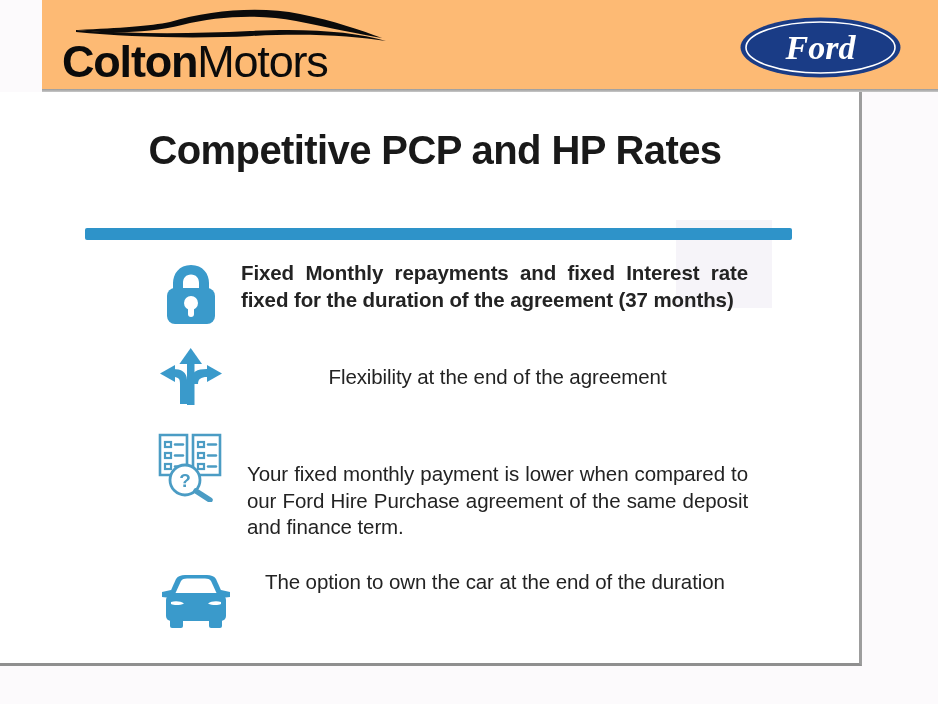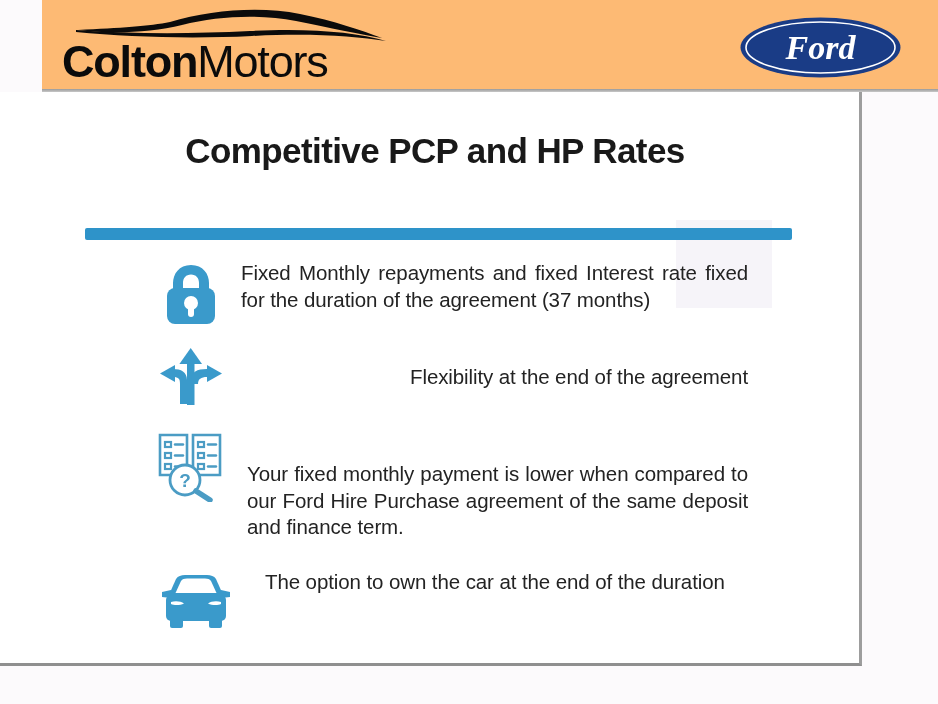--- a/index.html
+++ b/index.html
@@ -82,21 +82,21 @@
     height: 88px;
     background: #f4f2f8;
     opacity: .85;
   }
 
   .title {
     position: absolute;
     left: 85px; top: 33px;
     width: 700px;
     text-align: center;
-    font-size: 35px;
+    font-size: 40px;
     line-height: 51px;
     font-weight: bold;
     letter-spacing: -0.6px;
     color: #191919;
   }
 
   .divider {
     position: absolute;
     left: 85px; top: 136px;
     width: 707px;
@@ -127,34 +127,34 @@
   }
 
   .bullet-text {
     flex: 1 1 auto;
     font-size: 20.5px;
     line-height: 26.5px;
     color: #232323;
     text-align: justify;
     letter-spacing: -0.1px;
   }
-  .bullet-text.nojustify { text-align: right; }
+  .bullet-text.nojustify { text-align: center; }
 
   
   .b1 { margin-left: 148px; margin-top: 0px;  width: 600px; }
   .b2 { margin-left: 148px; margin-top: 22px; width: 600px; align-items: center; }
   .b3 { margin-left: 148px; margin-top: 22px; width: 600px; }
   .b4 { margin-left: 148px; margin-top: 28px; width: 600px; }
 
   .b1 .bullet-icon { width: 86px; padding-top: 3px; }
   .b2 .bullet-icon { width: 86px; }
   .b3 .bullet-icon { width: 86px; padding-top: 1px; }
   .b4 .bullet-icon { width: 95px; padding-top: 6px; }
 
-  .b1 .bullet-text { padding-left: 7px; }
+  .b1 .bullet-text { padding-left: 7px; font-weight: bold; }
   .b2 .bullet-text { padding-left: 13px; }
   .b3 .bullet-text { padding-left: 13px; margin-top: 32px; }
   .b4 .bullet-text { padding-left: 22px; width: 490px; }
 </style>
 </head>
 <body>
 
 <div class="header">
 
   <div class="colton-logo">

